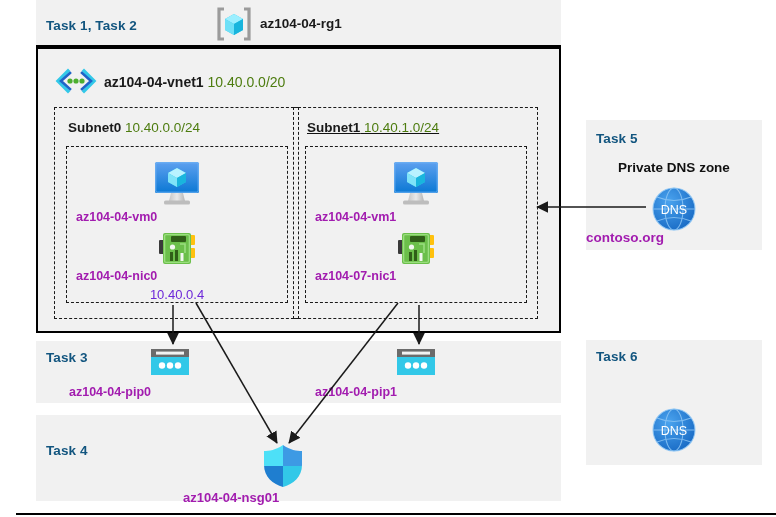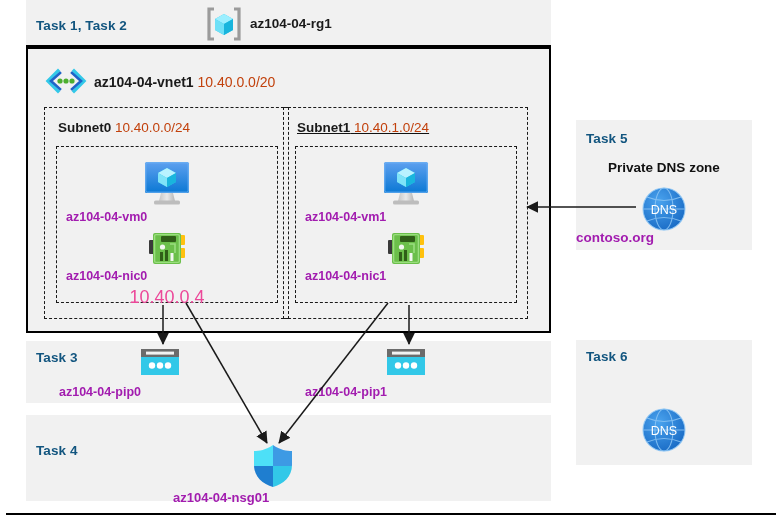--- a/index.html
+++ b/index.html
@@ -1,18 +1,18 @@
 <!DOCTYPE html>
 <html><head>
 <meta charset="utf-8">
 <style>
   html,body{margin:0;padding:0;background:#fff;}
   body{width:776px;height:517px;position:relative;overflow:hidden;
        font-family:"Liberation Sans",sans-serif;}
-  #stage{position:absolute;left:6px;top:0;width:664px;height:517px;}
+  #stage{position:absolute;left:16px;top:0;width:664px;height:517px;}
 
   
   .panel{position:absolute;box-sizing:border-box;}
   .gray{background:#f1f1f1;}
   .rg-head{left:20px;top:0px;width:525px;height:47px;}
   .rg-box{left:20px;top:47px;width:525px;height:286px;border:2px solid #000;
           border-top:2px solid #000;background:#f1f1f1;}
   .task3{left:20px;top:341px;width:525px;height:62px;}
   .task4{left:20px;top:415px;width:525px;height:86px;}
   .task5{left:570px;top:120px;width:176px;height:130px;}
@@ -26,25 +26,25 @@
   .subnet0{left:38px;top:107px;width:245px;height:212px;}
   .subnet1{left:277px;top:107px;width:245px;height:212px;}
   .inner0{left:50px;top:146px;width:222px;height:157px;}
   .inner1{left:289px;top:146px;width:222px;height:157px;}
 
   
   .task-label{position:absolute;color:#12557f;font-weight:bold;font-size:13.5px;
               letter-spacing:.1px;white-space:nowrap;}
   .hdr{position:absolute;white-space:nowrap;font-size:13.5px;color:#111;text-align:center;}
   .hdr b{font-weight:bold;color:#1a1a1a;}
-  .hdr .cidr{font-weight:normal;color:#c2410c;}
+  .hdr .cidr{font-weight:normal;color:#4d7c0f;}
   .node-label{position:absolute;white-space:nowrap;
               font-size:12.5px;font-weight:bold;color:#a21caf;}
   .node-sub{position:absolute;text-align:center;white-space:nowrap;
-            font-size:18px;font-weight:normal;color:#ec4899;}
+            font-size:13px;font-weight:normal;color:#6d28d9;}
   .zone-title{position:absolute;text-align:center;white-space:nowrap;
               font-size:13.5px;font-weight:bold;color:#111;}
 
   
   .icon{position:absolute;}
   svg{display:block;overflow:visible;}
   #wires{position:absolute;left:0;top:0;width:776px;height:517px;pointer-events:none;}
 </style>
 </head>
 <body>
@@ -169,21 +169,21 @@
       <rect x="7" y="2" width="28" height="31" rx="2" fill="#6bbf4a"></rect>
       <rect x="8.6" y="3.6" width="24.8" height="27.8" rx="1.4" fill="none" stroke="#9ade7f" stroke-width="1.4"></rect>
       <rect x="15" y="5" width="15" height="6" rx="1" fill="#2f5e17"></rect>
       <circle cx="16.5" cy="16" r="2.6" fill="#f2f7ef"></circle>
       <rect x="14" y="21" width="3" height="9" fill="#2f5e17"></rect>
       <rect x="19" y="19" width="3" height="11" fill="#2f5e17"></rect>
       <rect x="24.5" y="22" width="3" height="8" fill="#f2f7ef"></rect>
       <path d="M24 13 h5 v9" fill="none" stroke="#9ade7f" stroke-width="1.6"></path>
     </svg>
   </div>
-  <div class="node-label" style="left:299px;top:269px;width:202px;">az104-04-nic1</div>
+  <div class="node-label" style="left:299px;top:269px;width:202px;">az104-07-nic1</div>
 
   <div class="task-label" style="left:30px;top:350px;">Task 3</div>
 
   <div class="icon" style="left:133px;top:347px;">
     <svg width="42" height="32" viewBox="0 0 42 32">
       <rect x="2" y="2" width="38" height="8" fill="#6b6b6b"></rect>
       <rect x="7" y="4.6" width="28" height="3" fill="#f2f2f2"></rect>
       <rect x="2" y="10" width="38" height="18" fill="#32c8e8"></rect>
       <circle cx="13" cy="18.5" r="3.2" fill="#fff"></circle>
       <circle cx="21" cy="18.5" r="3.2" fill="#fff"></circle>

